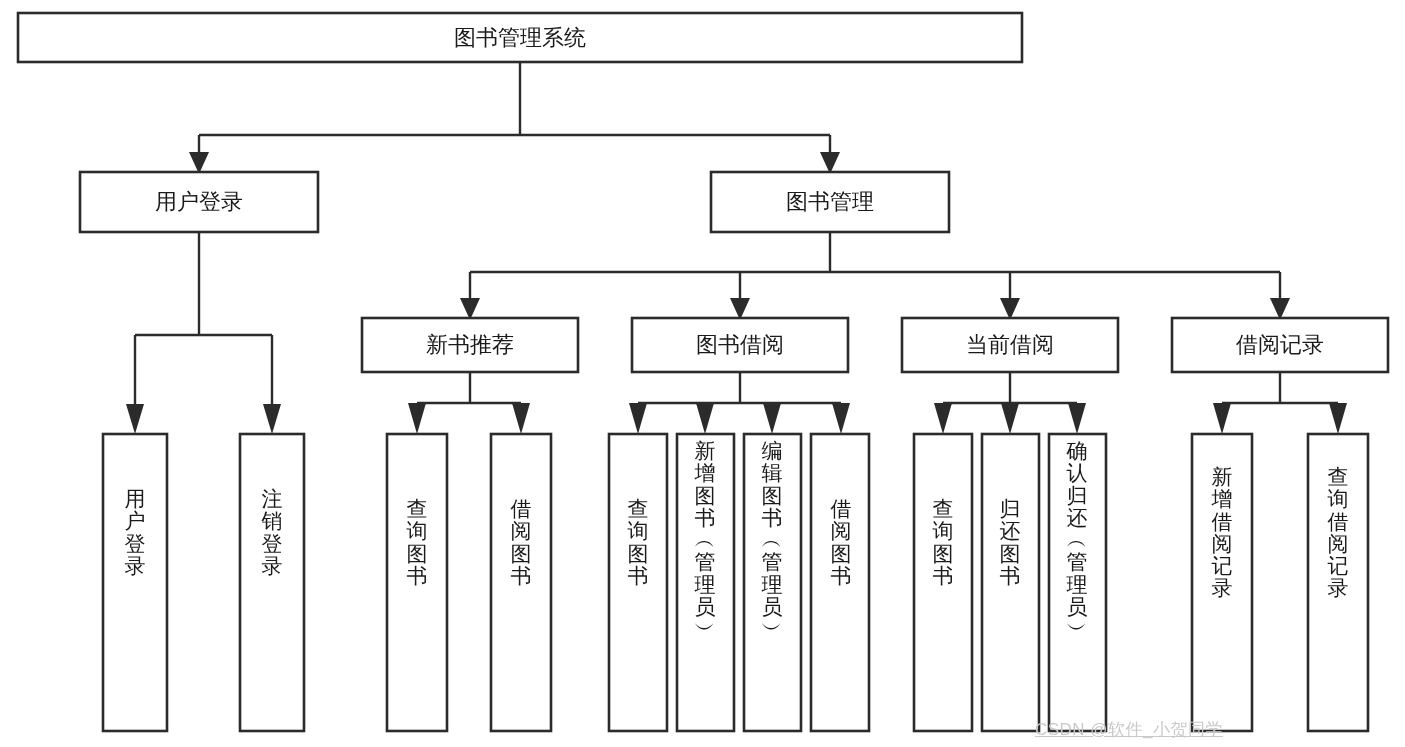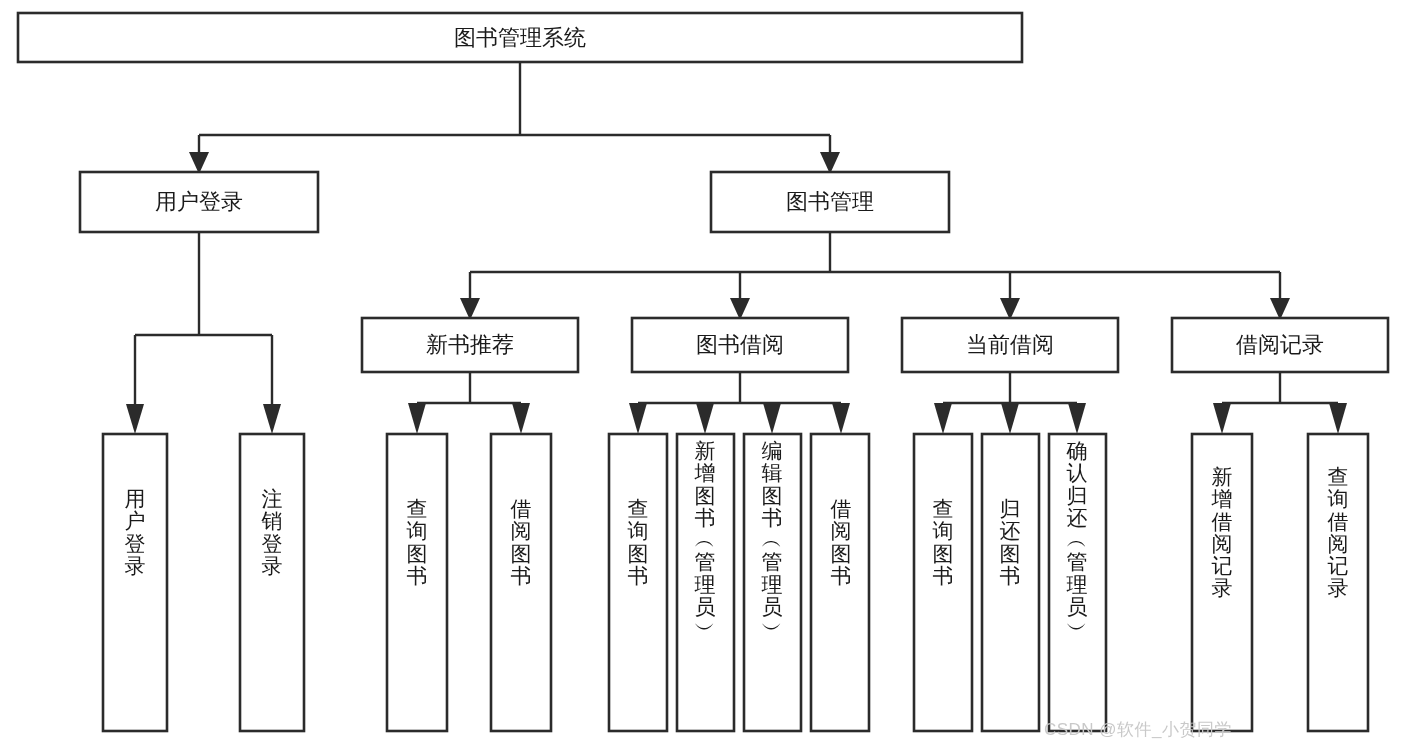--- a/index.html
+++ b/index.html
@@ -48,28 +48,29 @@
     stroke: #2b2b2b;
     stroke-width: 2.4;
     fill: none;
   }
   .arrow-head {
     fill: #2b2b2b;
     stroke: none;
   }
   .watermark {
     position: absolute;
-    right: 17px;
+    right: 26px;
     bottom: 6px;
     color: #c9c9c9;
     font-size: 17px;
     font-family: "Liberation Sans", "DejaVu Sans", sans-serif;
     letter-spacing: 0.5px;
     white-space: nowrap;
     pointer-events: none;
+    text-decoration: underline;
   }
 </style>
 </head>
 <body>
 
 <div id="diagram-root">
 
   <svg id="tree-svg" viewBox="0 0 1405 747" xmlns="http://www.w3.org/2000/svg">
 
     <defs>

